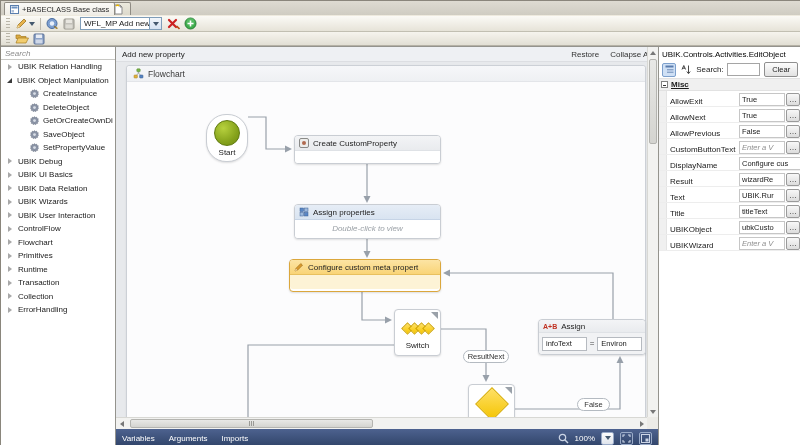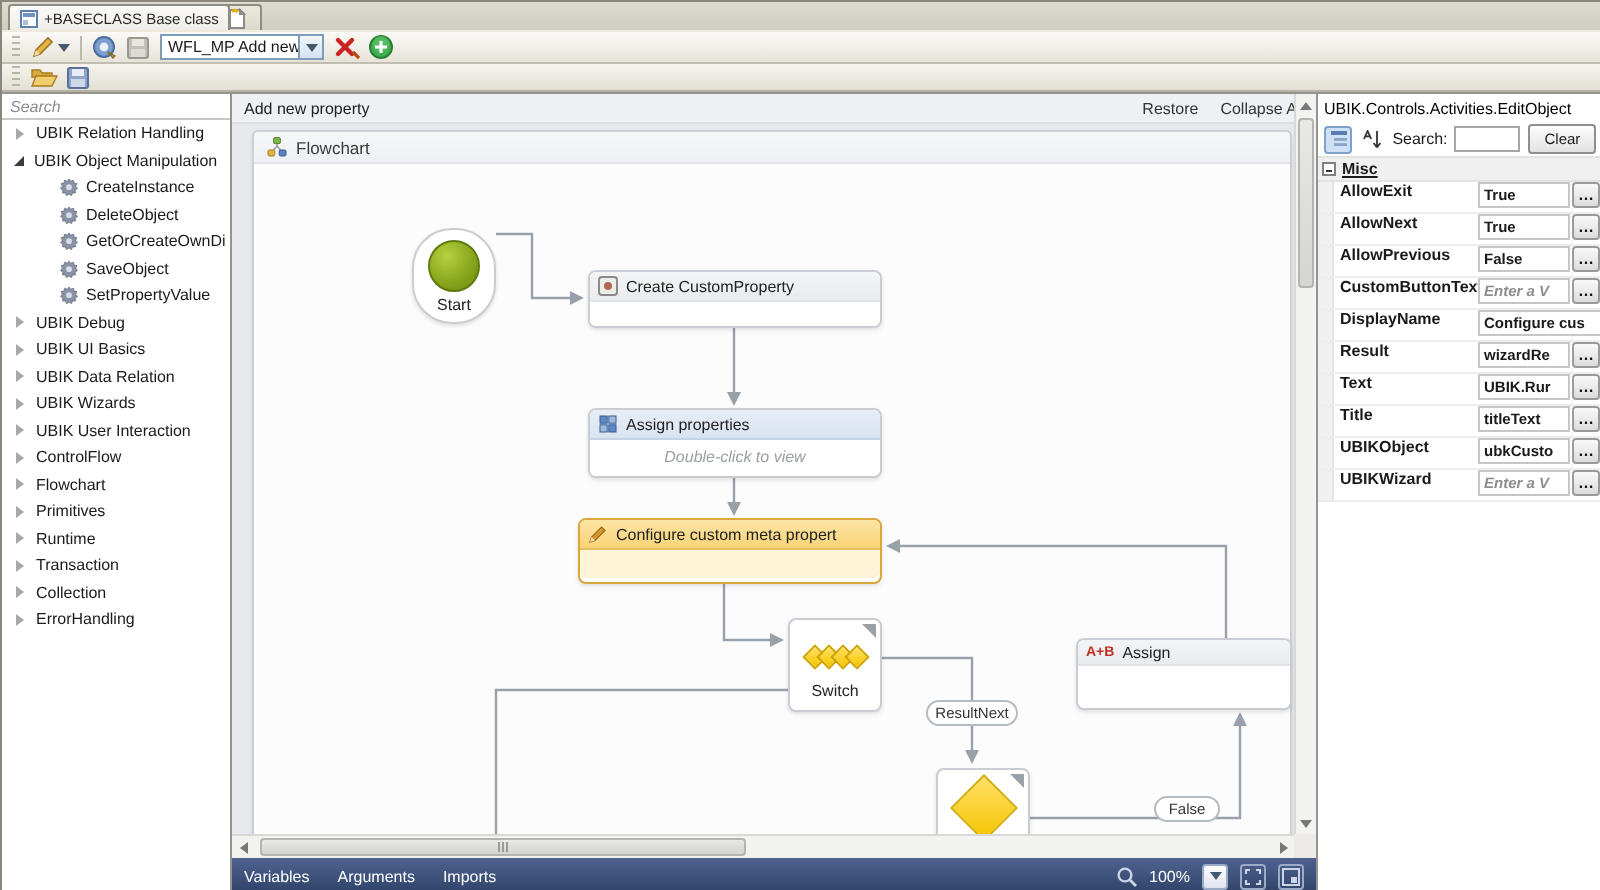--- a/index.html
+++ b/index.html
@@ -97,21 +97,21 @@
   .props-title { padding:3px 3px 2px; font-size:8px; color:#000; white-space:nowrap; overflow:hidden; }
   .props-tools { height:17px; display:flex; align-items:center; gap:3px; padding:0 3px; }
   .pbtn { width:15px; height:14px; border:1px solid #7da0cc; background:#cfe0f5; display:flex; align-items:center; justify-content:center; border-radius:2px; cursor:pointer; }
   .pbtn.flat { background:transparent; border:1px solid transparent; }
   .psearch-lbl { font-size:8px; }
   .psearch { width:36px; height:13px; border:1px solid #a5a5a5; background:#fff; cursor:text; }
   .pclear { margin-left:1px; width:36px; height:15px; border:1px solid #8f8f8f; border-radius:2px; background:linear-gradient(#fdfdfd,#e2e2e2); font-size:7.5px; display:flex; align-items:center; justify-content:center; cursor:pointer; }
   .pcat { height:13px; background:#f0f0f0; border-top:1px solid #e2e2e2; border-bottom:1px solid #e2e2e2; display:flex; align-items:center; gap:3px; padding-left:2px; font-weight:bold; cursor:pointer;text-decoration:underline; }
   .minusbox { width:7px; height:7px; border:1px solid #808080; background:#fff; position:relative; }
   .minusbox::after { content:""; position:absolute; left:1px; right:1px; top:2.5px; height:1px; background:#333; }
-  .prow { height:16px; display:flex; align-items:flex-start; border-bottom:1px solid #ededed;font-weight:bold; }
+  .prow { height:16px; display:flex; align-items:flex-end; border-bottom:1px solid #ededed; }
   .pstrip { width:8px; height:100%; background:#f0f0f0; border-right:1px solid #e4e4e4; flex:0 0 auto; }
   .pname { width:72px; padding-left:3px; font-size:8px; white-space:nowrap; overflow:hidden; flex:0 0 auto; }
   .pval { flex:1; height:13px; border:1px solid #c6c6c6; background:#fff; font-size:7.5px; display:flex; align-items:center; padding-left:2px; margin-right:1px; white-space:nowrap; overflow:hidden; cursor:text; }
   .pval.ph { font-style:italic; color:#8e8e8e; }
   .pellip { width:14px; height:13px; border:1px solid #9a9a9a; border-radius:2px; background:linear-gradient(#f8f8f8,#dcdcdc); font-size:8px; line-height:6px; display:flex; align-items:center; justify-content:center; margin-right:1px; cursor:pointer; flex:0 0 auto; }
 </style>
 </head>
 <body>
 
 <div id="app">
@@ -384,20 +384,25 @@
 
       <div class="node" style="left:352px; top:322px; width:47px; height:47px;">
         <div class="fold"></div>
         <div class="big-diamond"></div>
       </div>
 
       <div class="node" style="left:422px; top:257px; width:108px; height:36px; overflow:hidden;">
         <div class="node-head" style="height:13px;">
           <span class="ab"><span style="color:#c03020">A+B</span></span>
           <span>Assign</span>
+        </div>
+        <div class="node-body" style="height:21px; background:#f1f2f4; display:flex; align-items:center; gap:3px; padding:0 3px;">
+          <span class="mini-input" style="width:60px;">infoText</span>
+          <span style="font-size:8px; color:#444;">=</span>
+          <span class="mini-input" style="width:60px;">Environ</span>
         </div>
       </div>
 
       <div class="pill" style="left:347px; top:288px; width:46px; height:13px;">ResultNext</div>
       <div class="pill" style="left:461px; top:336px; width:33px; height:13px;">False</div>
     </div>
 
     <div class="hscroll">
       <div class="sb-btn" style="left:0; top:0; width:11px; height:12px;">
           <span class="t-l"></span>

